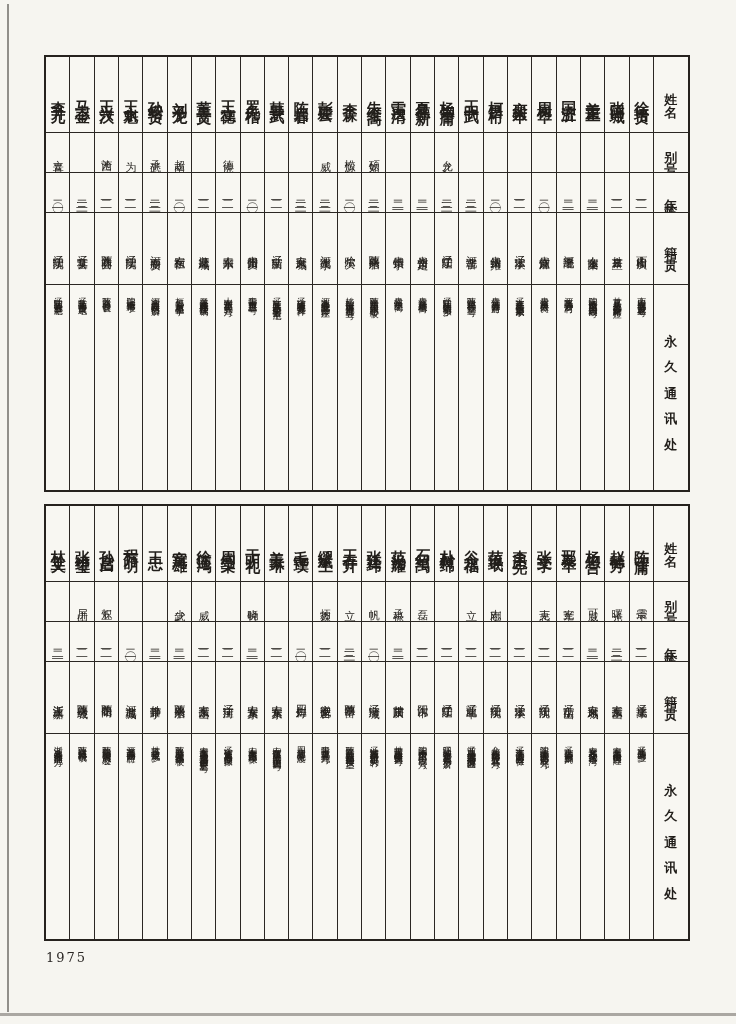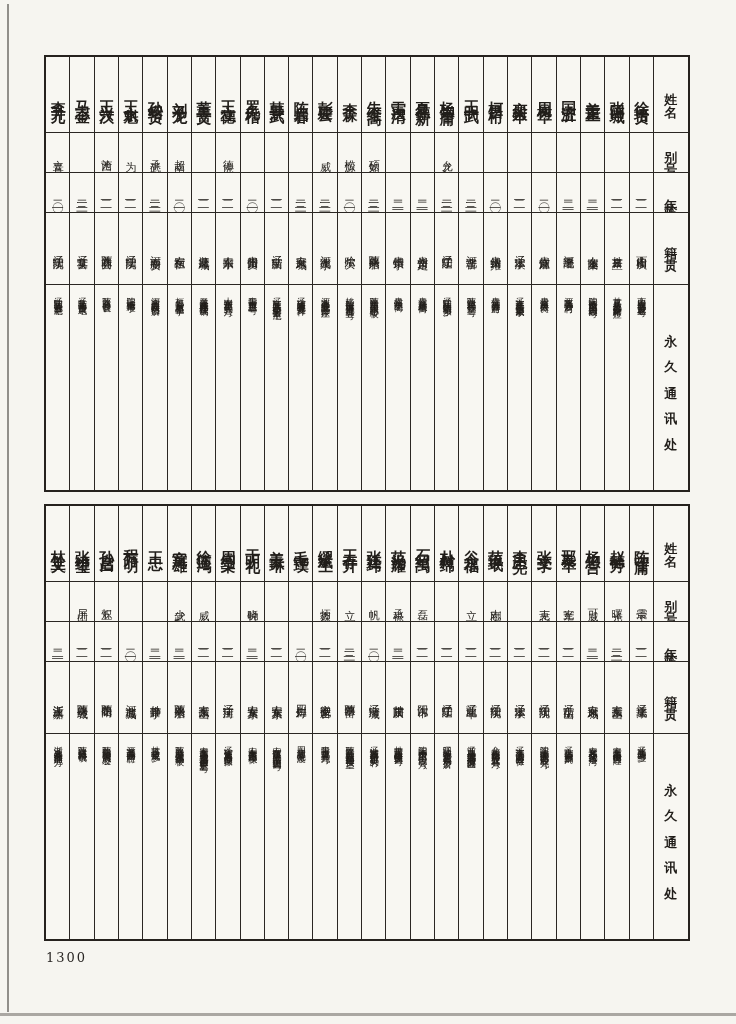--- a/index.html
+++ b/index.html
@@ -942,14 +942,14 @@
       </div>
       <div class="cell cell-native">
         <span class="vtext hdr-text hdr-pair">籍贯</span>
       </div>
       <div class="cell cell-addr">
         <span class="vtext hdr-text hdr-addr">永久通讯处</span>
       </div>
     </div>
   </div>
 
-  <div class="page-number">1300</div>
+  <div class="page-number">1975</div>
 </div>
 
 </body></html>

